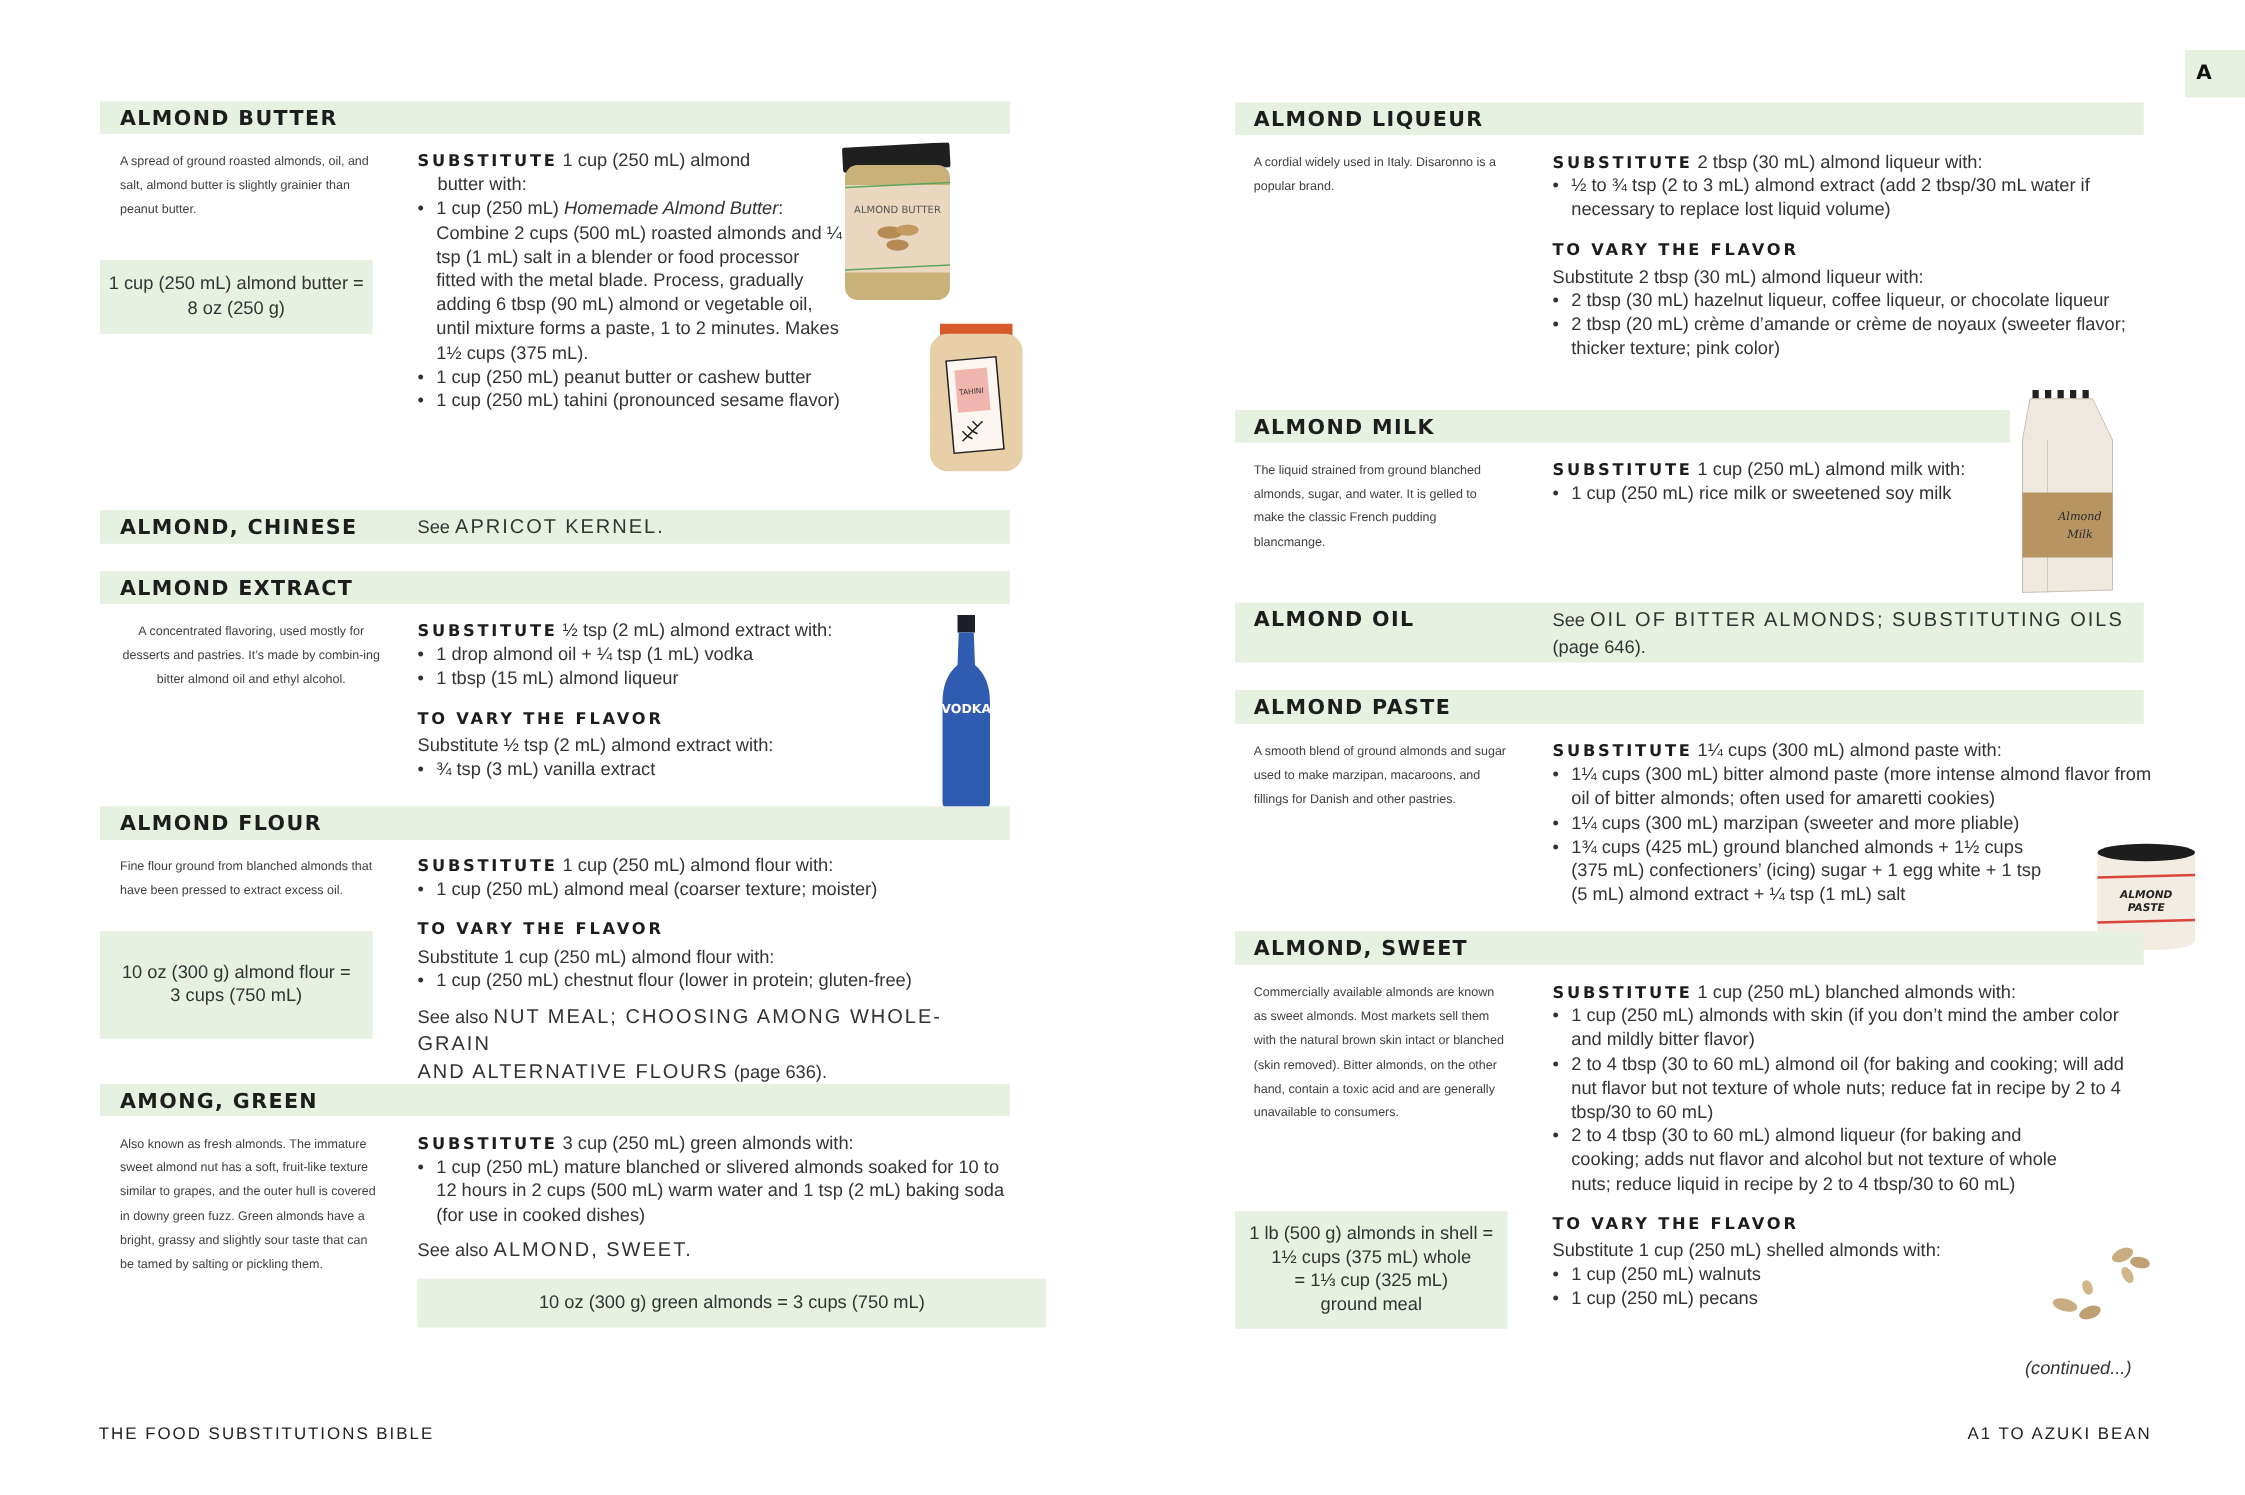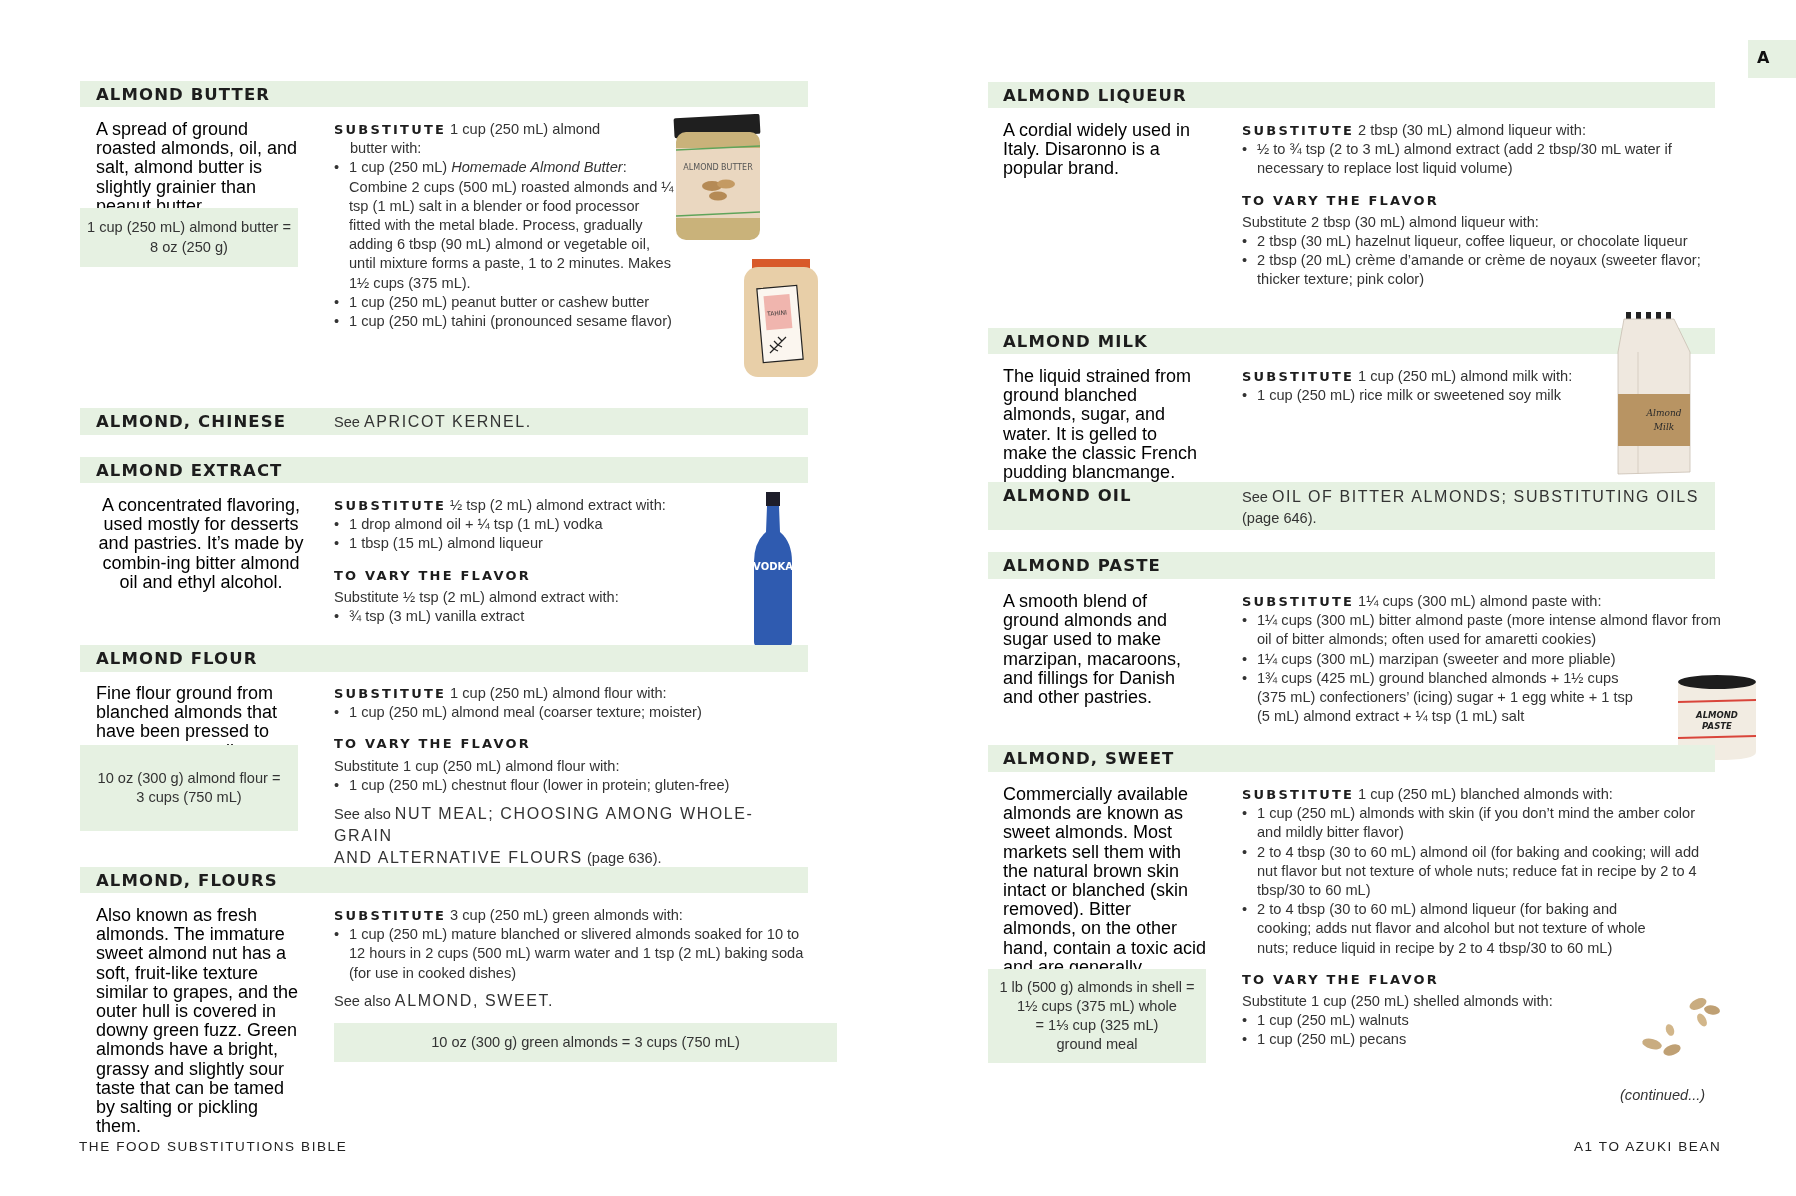--- a/index.html
+++ b/index.html
@@ -2,21 +2,21 @@
 <html><head>
 <meta charset="utf-8">
 <style>
   * { box-sizing: border-box; margin: 0; padding: 0; }
   html, body { width: 1796px; height: 1196px; background: #ffffff; overflow: hidden; }
   body { position: relative; font-family: "Liberation Sans", "DejaVu Sans", sans-serif; color: #2a2a2a; }
   .abs { position: absolute; }
   .bar { position: absolute; background: #e6f1e2; }
   .bar-title { position: absolute; font-family: "DejaVu Sans", sans-serif; font-weight: bold; font-size: 16.5px; letter-spacing: 1.1px; color: #1d1d1d; top: 4px; }
   .txt { font-size: 14.6px; line-height: 19.2px; color: #333; }
-  .desc { position: absolute; font-size: 18px; line-height: 19.2px; color: #000000; }
+  .desc { position: absolute; font-size: 10px; line-height: 19.2px; color: #404040; }
   .sub { position: absolute; font-size: 14.6px; line-height: 19.2px; color: #333; }
   .kw { font-family: "DejaVu Sans", sans-serif; font-weight: bold; font-size: 13px; letter-spacing: 2.2px; color: #1d1d1d; margin-right: 4px; }
   .vary { font-family: "DejaVu Sans", sans-serif; font-weight: bold; font-size: 13px; letter-spacing: 2.2px; color: #1d1d1d; margin-top: 12px; display: block; }
   ul.bl { list-style: none; }
   ul.bl li { position: relative; padding-left: 15px; }
   ul.bl li::before { content: "\2022"; position: absolute; left: 0; top: 0; color: #333; }
   .smallcaps { letter-spacing: 1.6px; font-size: 16px; margin-top: 40px; }
   .see { margin-top: 8px; }
   .equiv { position: absolute; background: #e6f1e2; font-size: 14.6px; line-height: 19.2px; color: #333; text-align: center; display: flex; flex-direction: column; justify-content: center; }
   .footer-num { position: absolute; font-family: "DejaVu Serif", serif; font-weight: bold; font-size: 20px; color: #222; top: 1202px; }
@@ -132,21 +132,21 @@
     </ul>
     <div class="see" style="line-height:22px;">
       <span>See also</span>
       <span class="smallcaps">NUT MEAL; CHOOSING AMONG WHOLE-GRAIN</span><br>
       <span class="smallcaps">AND ALTERNATIVE FLOURS</span>
       <span>(page 636).</span>
     </div>
   </div>
 
   <div class="bar" style="left:80px;top:867px;width:728px;height:26px;">
-    <span class="bar-title" style="left:16px;">ALMOND, FLOURS</span>
+    <span class="bar-title" style="left:16px;">AMONG, GREEN</span>
   </div>
   <div class="desc" style="left:96px;top:906px;width:210px;">Also known as fresh almonds. The immature sweet almond nut has a soft, fruit-like texture similar to grapes, and the outer hull is covered in downy green fuzz. Green almonds have a bright, grassy and slightly sour taste that can be tamed by salting or pickling them.</div>
   <div class="sub" style="left:334px;top:906px;width:474px;">
     <div><span class="kw">SUBSTITUTE</span><span>3 cup (250 mL) green almonds with:</span></div>
     <ul class="bl">
       <li>1 cup (250 mL) mature blanched or slivered almonds soaked for 10 to 12 hours in 2 cups (500 mL) warm water and 1 tsp (2 mL) baking soda (for use in cooked dishes)</li>
     </ul>
     <div class="see">
       <span>See also</span>
       <span class="smallcaps">ALMOND, SWEET.</span>
@@ -170,21 +170,21 @@
       <li>½ to ¾ tsp (2 to 3 mL) almond extract (add 2 tbsp/30 mL water if necessary to replace lost liquid volume)</li>
     </ul>
     <span class="vary">TO VARY THE FLAVOR</span>
     <div style="margin-top:3px;">Substitute 2 tbsp (30 mL) almond liqueur with:</div>
     <ul class="bl" style="width:460px;">
       <li>2 tbsp (30 mL) hazelnut liqueur, coffee liqueur, or chocolate liqueur</li>
       <li>2 tbsp (20 mL) crème d’amande or crème de noyaux (sweeter flavor; thicker texture; pink color)</li>
     </ul>
   </div>
 
-  <div class="bar" style="left:988px;top:328px;width:727px;height:26px;">
+  <div class="bar" style="left:988px;top:328px;width:620px;height:26px;">
     <span class="bar-title" style="left:15px;">ALMOND MILK</span>
   </div>
   <div class="desc" style="left:1003px;top:367px;width:200px;">The liquid strained from ground blanched almonds, sugar, and water. It is gelled to make the classic French pudding blancmange.</div>
   <div class="sub" style="left:1242px;top:367px;width:360px;">
     <div><span class="kw">SUBSTITUTE</span><span>1 cup (250 mL) almond milk with:</span></div>
     <ul class="bl">
       <li>1 cup (250 mL) rice milk or sweetened soy milk</li>
     </ul>
   </div>
   <div class="abs" style="left:1614px;top:312px;width:80px;height:166px;">

